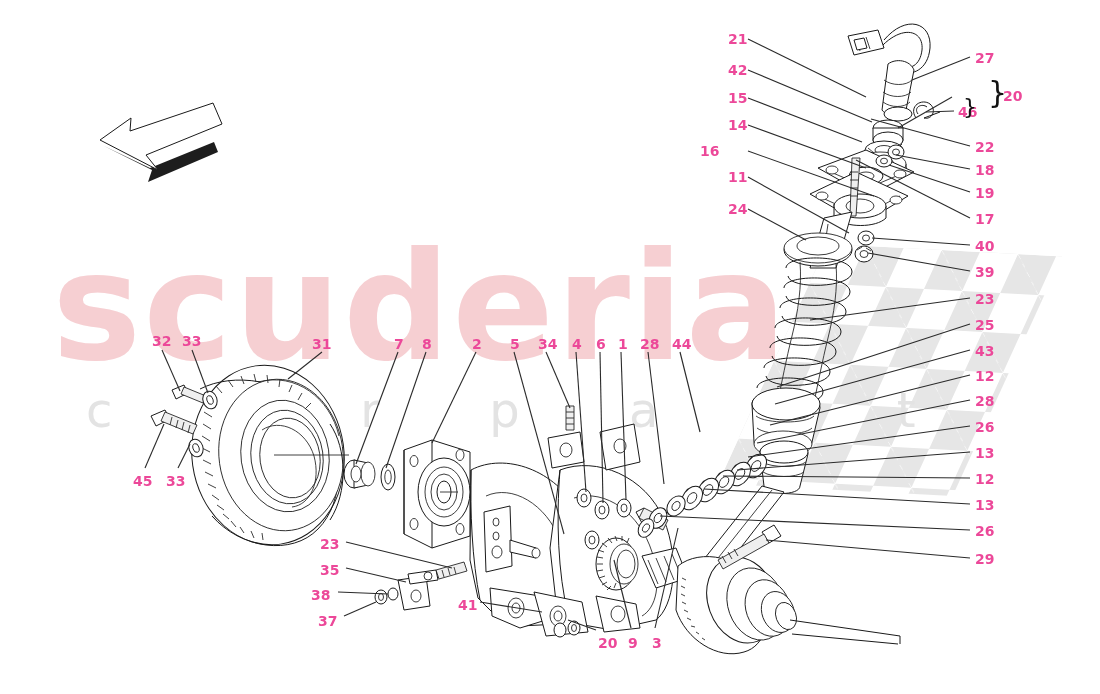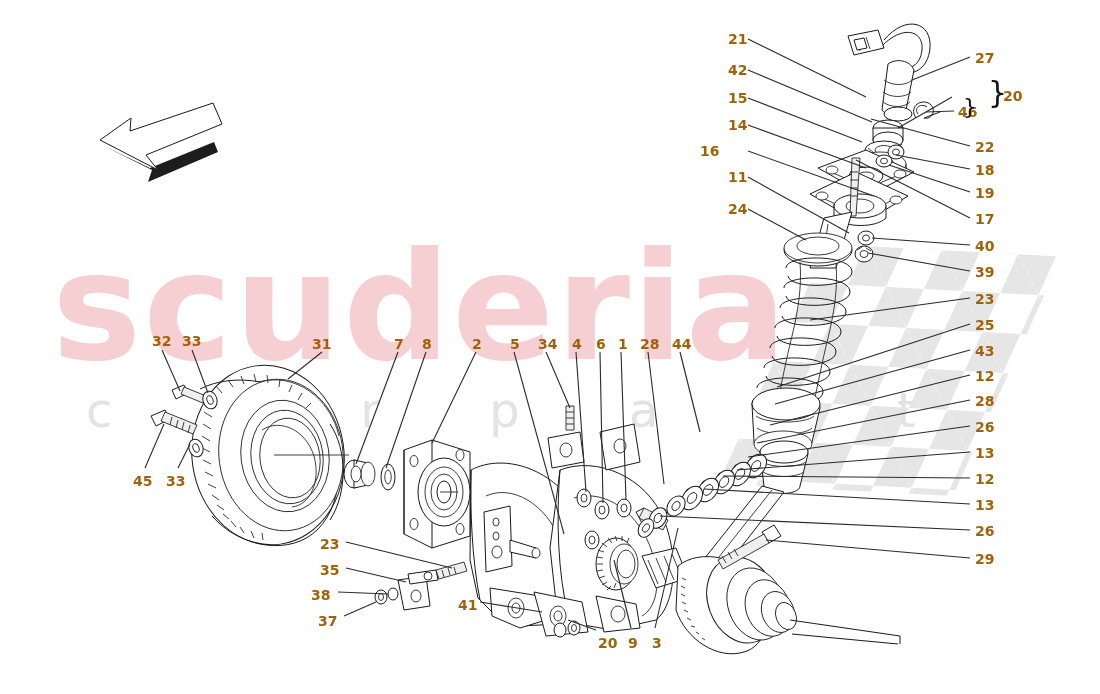--- a/index.html
+++ b/index.html
@@ -70,21 +70,21 @@
   #draw .wh { fill: #ffffff; stroke: #1a1a1a; stroke-width: 1; }
   #draw .whn { fill: #ffffff; stroke: #1a1a1a; stroke-width: 0.85; }
   #draw .shade { fill: #efefef; stroke: #1a1a1a; stroke-width: 0.85; }
   #draw .dk { fill: #111; stroke: none; }
   
   .lbl {
     position: absolute;
     font-family: "DejaVu Sans", sans-serif;
     font-size: 14px;
     font-weight: 700;
-    color: #a16207;
+    color: #ec4899;
     white-space: nowrap;
     line-height: 1;
   }
   .brk {
     position: absolute;
     font-family: "DejaVu Sans", sans-serif;
     font-size: 30px;
     font-weight: 400;
     color: #111;
     line-height: 1;

